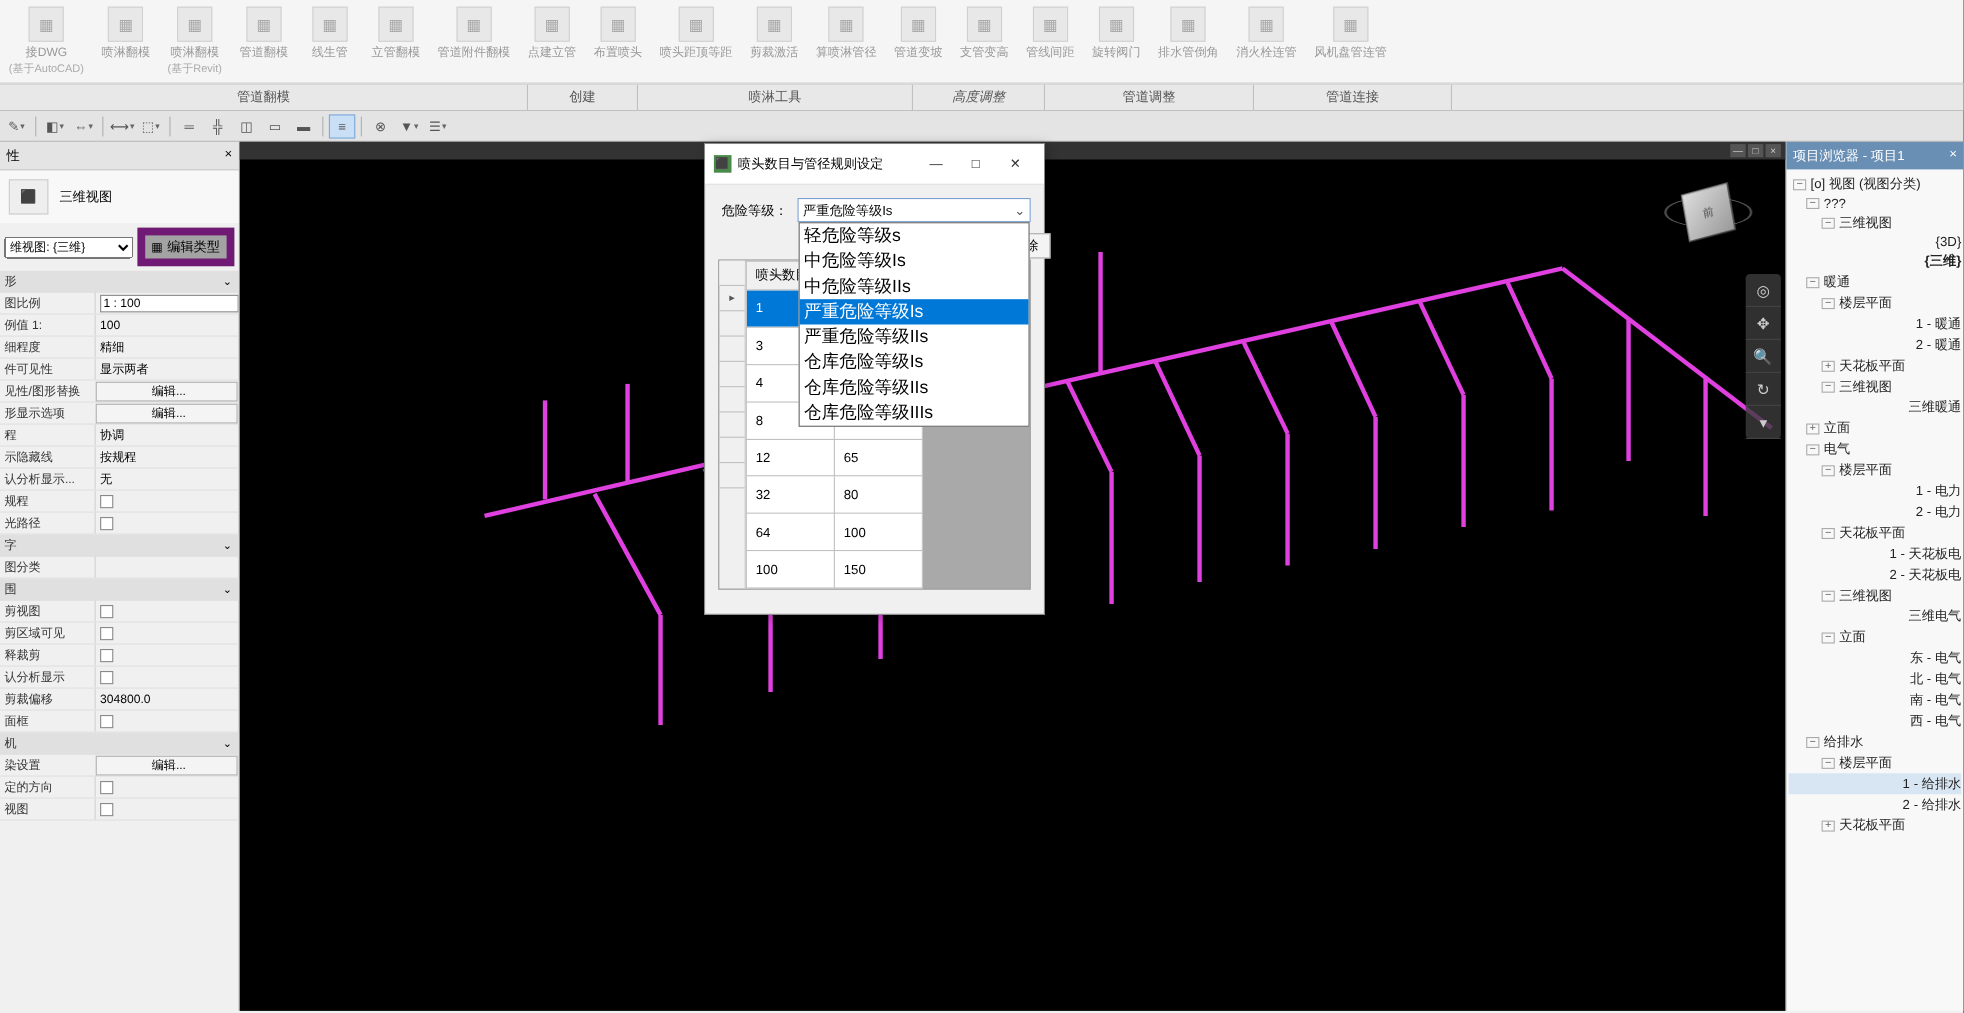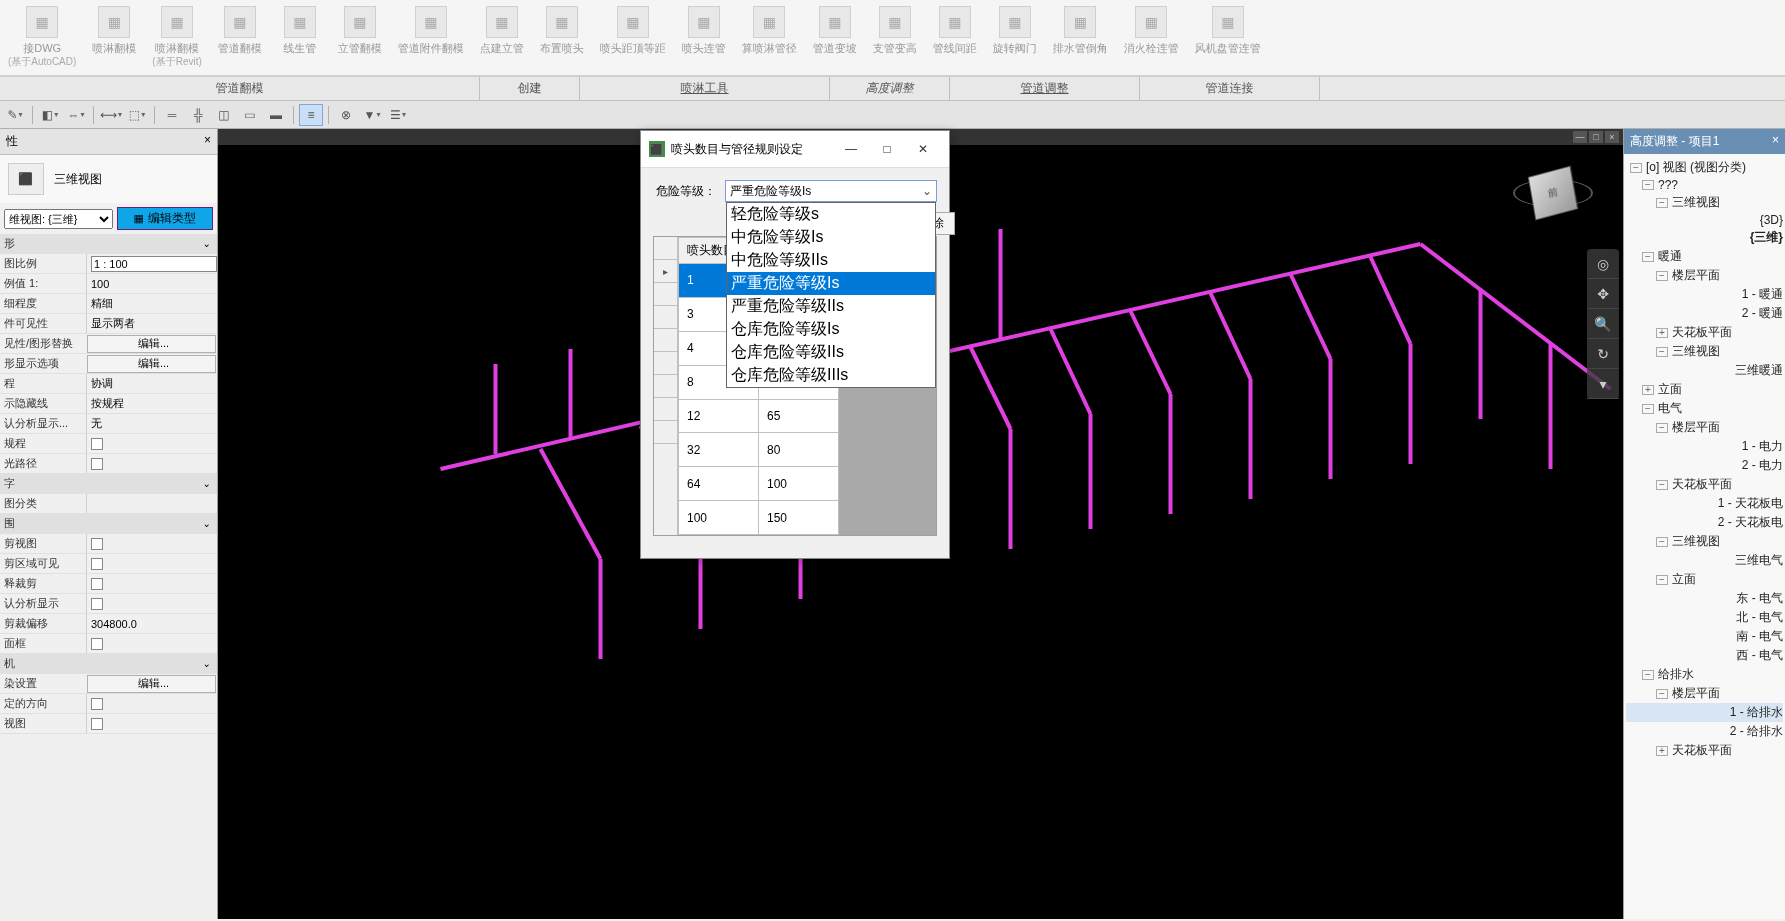--- a/index.html
+++ b/index.html
@@ -7,41 +7,41 @@
 
 
 .ribbon { background: #f5f5f5; border-bottom: 1px solid #c0c0c0; }
 .ribbon-tools { display: flex; padding: 4px 0; border-bottom: 1px solid #d0d0d0; }
 .ribbon-tool { display: flex; flex-direction: column; align-items: center; justify-content: flex-start; padding: 2px 8px; min-width: 60px; color: #888; cursor: pointer; }
 .ribbon-tool-icon { width: 32px; height: 32px; background: #e8e8e8; border: 1px solid #d0d0d0; margin-bottom: 4px; display: flex; align-items: center; justify-content: center; color: #aaa; font-size: 14px; }
 .ribbon-tool-label { font-size: 11px; color: #999; text-align: center; line-height: 1.2; white-space: nowrap; }
 .ribbon-tool-sub { font-size: 10px; color: #aaa; }
 .ribbon-groups { display: flex; background: #e8e8e8; border-top: 1px solid #d0d0d0; }
 .ribbon-group { padding: 3px 0; text-align: center; color: #555; font-size: 12px; border-right: 1px solid #c0c0c0; }
-.rg1 { width: 480px; } .rg2 { width: 100px; } .rg3 { width: 250px; text-decoration: underline; } .rg4 { width: 120px; font-style: italic; } .rg5 { width: 190px; text-decoration: underline; } .rg6 { width: 180px; }
+.rg1 { width: 480px; } .rg2 { width: 100px; } .rg3 { width: 250px; } .rg4 { width: 120px; font-style: italic; } .rg5 { width: 190px; } .rg6 { width: 180px; }
 
 
 .qt { display: flex; align-items: center; background: #e4e4e4; padding: 2px; border-bottom: 1px solid #b0b0b0; height: 28px; }
 .qt-btn { width: 24px; height: 22px; display: flex; align-items: center; justify-content: center; color: #555; margin: 0 1px; border: 1px solid transparent; }
 .qt-btn.active { background: #c8dff5; border: 1px solid #7da8d8; }
 .qt-sep { width: 1px; height: 18px; background: #b0b0b0; margin: 0 4px; }
 .qt-dd::after { content: "▾"; font-size: 8px; margin-left: 1px; color: #666; }
 
 
 .main { display: flex; height: 790px; }
 
 
 .props { width: 218px; background: #f0f0f0; border-right: 1px solid #a0a0a0; display: flex; flex-direction: column; }
 .props-head { background: #e4e4e4; padding: 4px 6px; border-bottom: 1px solid #c0c0c0; font-size: 12px; display: flex; justify-content: space-between; }
 .props-head .x { cursor: pointer; }
 .props-title { display: flex; align-items: center; padding: 8px; background: #f8f8f8; }
 .props-title-icon { width: 36px; height: 32px; background: #eee; border: 1px solid #ccc; margin-right: 10px; display: flex; align-items: center; justify-content: center; }
 .props-sel { display: flex; padding: 4px; gap: 4px; align-items: center; background: #f0f0f0; }
 .props-sel select { flex: 1; min-width: 0; font-size: 11px; height: 20px; }
-.props-edit-btn { background: #0ea5e9; border: 1px solid #701a75; padding: 2px 16px; font-size: 11px; display: flex; align-items: center; gap: 4px; cursor: pointer; }
+.props-edit-btn { background: #a3a3a3; border: 7px solid #701a75; padding: 2px 6px; font-size: 11px; display: flex; align-items: center; gap: 4px; cursor: pointer; }
 .props-edit-btn::before { content: "▦"; }
 .props-table { flex: 1; overflow: auto; }
 .prow { display: flex; border-bottom: 1px solid #e0e0e0; height: 20px; align-items: center; }
 .prow.section { background: #e0e0e0; font-weight: normal; }
 .prow.section .pcell-l { flex: 1; }
 .prow.section .chev { font-size: 10px; padding-right: 6px; cursor: pointer; }
 .pcell-l { width: 86px; padding-left: 4px; font-size: 11px; color: #333; white-space: nowrap; overflow: hidden; }
 .pcell-r { flex: 1; padding-left: 4px; font-size: 11px; border-left: 1px solid #d0d0d0; height: 100%; display: flex; align-items: center; }
 .pcell-r input[type=text] { width: 100%; border: 1px solid #888; background: #fff; font-size: 11px; padding: 1px 2px; height: 16px; }
 .pcell-r.btn { justify-content: center; background: #f4f4f4; border: 1px solid #b0b0b0; cursor: pointer; margin: 1px; height: 18px; }
@@ -142,21 +142,21 @@
       <div class="ribbon-tool">
         <div class="ribbon-tool-icon">▦</div>
     <div class="ribbon-tool-label">布置喷头</div>
     </div>
       <div class="ribbon-tool">
         <div class="ribbon-tool-icon">▦</div>
     <div class="ribbon-tool-label">喷头距顶等距</div>
     </div>
       <div class="ribbon-tool">
         <div class="ribbon-tool-icon">▦</div>
-    <div class="ribbon-tool-label">喷头连管</div>
+    <div class="ribbon-tool-label">剪裁激活</div>
     </div>
       <div class="ribbon-tool">
         <div class="ribbon-tool-icon">▦</div>
     <div class="ribbon-tool-label">算喷淋管径</div>
     </div>
       <div class="ribbon-tool">
         <div class="ribbon-tool-icon">▦</div>
     <div class="ribbon-tool-label">管道变坡</div>
     </div>
       <div class="ribbon-tool">
@@ -395,21 +395,21 @@
         <path d="M 1260 160 L 1260 290"></path>
         <path d="M 1330 215 L 1330 340"></path>
         <path d="M 700 120 L 700 230"></path>
         <path d="M 780 100 L 780 210"></path>
       </g>
     </svg>
   </div>
 
   <div class="browser">
     <div class="browser-head">
-      <span>高度调整 - 项目1</span>
+      <span>项目浏览器 - 项目1</span>
       <span class="bx">×</span>
     </div>
     <div class="tree" id="tree">
         <div class="tree-node ind0">
           <span class="exp">−</span>
           <span>[o] 视图 (视图分类)</span>
         </div>
         <div class="tree-node ind1">
           <span class="exp">−</span>
           <span>???</span>

